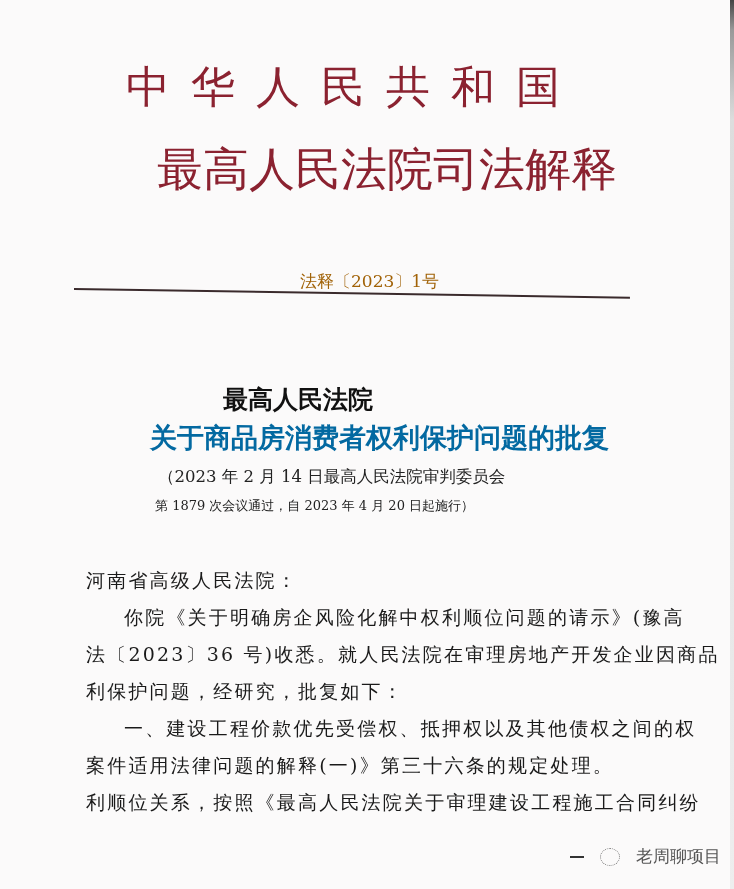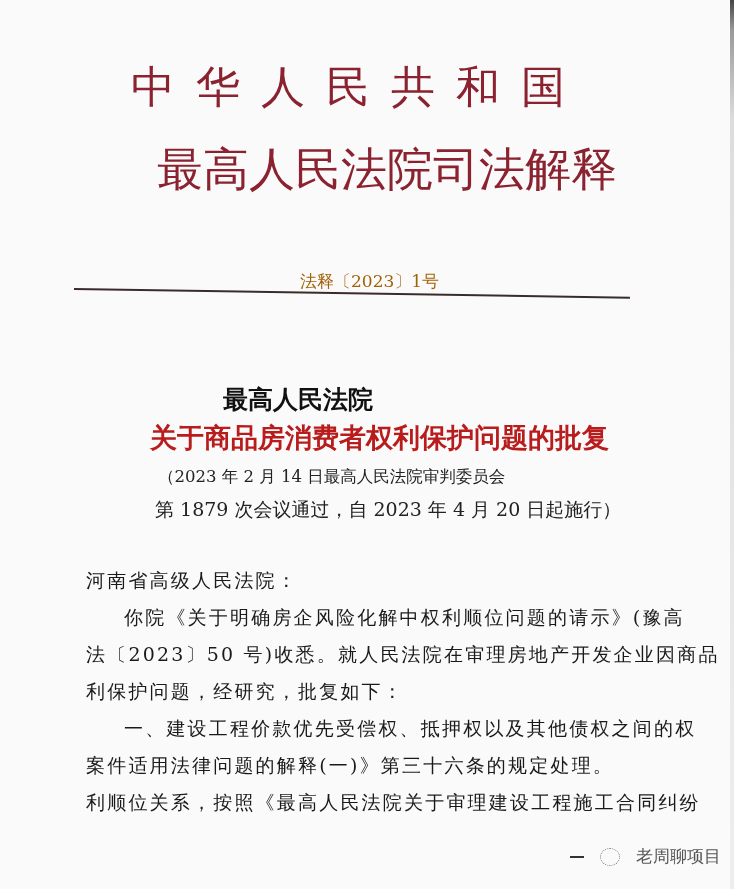--- a/index.html
+++ b/index.html
@@ -10,21 +10,21 @@
     font-family: "DejaVu Serif", "Liberation Serif", serif;
   }
   .page-edge {
     position: absolute; right: 0; top: 0; width: 4px; height: 889px;
     background: linear-gradient(to bottom, #444 0, #999 30px, #ddd 120px, #eee 100%);
   }
   .header-line1 {
     position: absolute; left: 126px; top: 65px; width: 460px;
     font-family: "DejaVu Sans", "Liberation Sans", sans-serif;
     font-size: 44px; color: #8b2230; letter-spacing: 21px;
-    white-space: nowrap; line-height: 1; text-align: right;
+    white-space: nowrap; line-height: 1;
   }
   .header-line2 {
     position: absolute; left: 124px; top: 146px;
     font-family: "DejaVu Sans", "Liberation Sans", sans-serif;
     font-size: 46px; color: #8b2230; letter-spacing: 0px;
     white-space: nowrap; line-height: 1; margin-left: 33px;
   }
   .doc-number {
     position: absolute; left: 300px; top: 270px;
     font-size: 17px; color: #a16207; white-space: nowrap;
@@ -32,29 +32,29 @@
   .divider {
     position: absolute; left: 74px; top: 288px; width: 556px; height: 2px;
     background: #3a2a2c; transform: rotate(0.9deg); transform-origin: left center;
   }
   .title1 {
     position: absolute; left: 0; width: 596px; top: 383px; text-align: center;
     font-size: 25px; font-weight: bold; color: #111; white-space: nowrap;
   }
   .title2 {
     position: absolute; left: 150px; top: 420px; width: 440px; text-align: right;
-    font-size: 27px; font-weight: bold; color: #b91c1c; white-space: nowrap;
+    font-size: 27px; font-weight: bold; color: #0369a1; white-space: nowrap;
   }
   .note1 {
     position: absolute; left: 158px; top: 466px;
     font-size: 16.5px; color: #222; white-space: nowrap;
   }
   .note2 {
     position: absolute; left: 155px; top: 497px;
-    font-size: 19px; color: #222; white-space: nowrap;
+    font-size: 13px; color: #222; white-space: nowrap;
   }
   .body-text {
     position: absolute; left: 86px; top: 562px; width: 530px;
     font-size: 19px; color: #1a1a1a; line-height: 37px;
   }
   .body-text p { margin: 0; }
   .body-text .para-line { display: block; white-space: nowrap; letter-spacing: 2.2px; }
   .watermark {
     position: absolute; left: 570px; top: 845px;
     display: flex; align-items: center; gap: 16px;
@@ -83,21 +83,21 @@
 
 <div class="note1">（2023 年 2 月 14 日最高人民法院审判委员会</div>
 <div class="note2">第 1879 次会议通过，自 2023 年 4 月 20 日起施行）</div>
 
 <div class="body-text">
   <p>
       <span class="para-line">河南省高级人民法院：</span>
     </p>
   <p>
     <span class="para-line" style="padding-left:38px">你院《关于明确房企风险化解中权利顺位问题的请示》(豫高</span>
-    <span class="para-line">法〔2023〕50 号)收悉。就人民法院在审理房地产开发企业因商品</span>
+    <span class="para-line">法〔2023〕36 号)收悉。就人民法院在审理房地产开发企业因商品</span>
     <span class="para-line">利保护问题，经研究，批复如下：</span>
   </p>
   <p>
     <span class="para-line" style="padding-left:38px">一、建设工程价款优先受偿权、抵押权以及其他债权之间的权</span>
     <span class="para-line">案件适用法律问题的解释(一)》第三十六条的规定处理。</span>
     <span class="para-line">利顺位关系，按照《最高人民法院关于审理建设工程施工合同纠纷</span>
   </p>
 </div>
 
 <div class="watermark">

